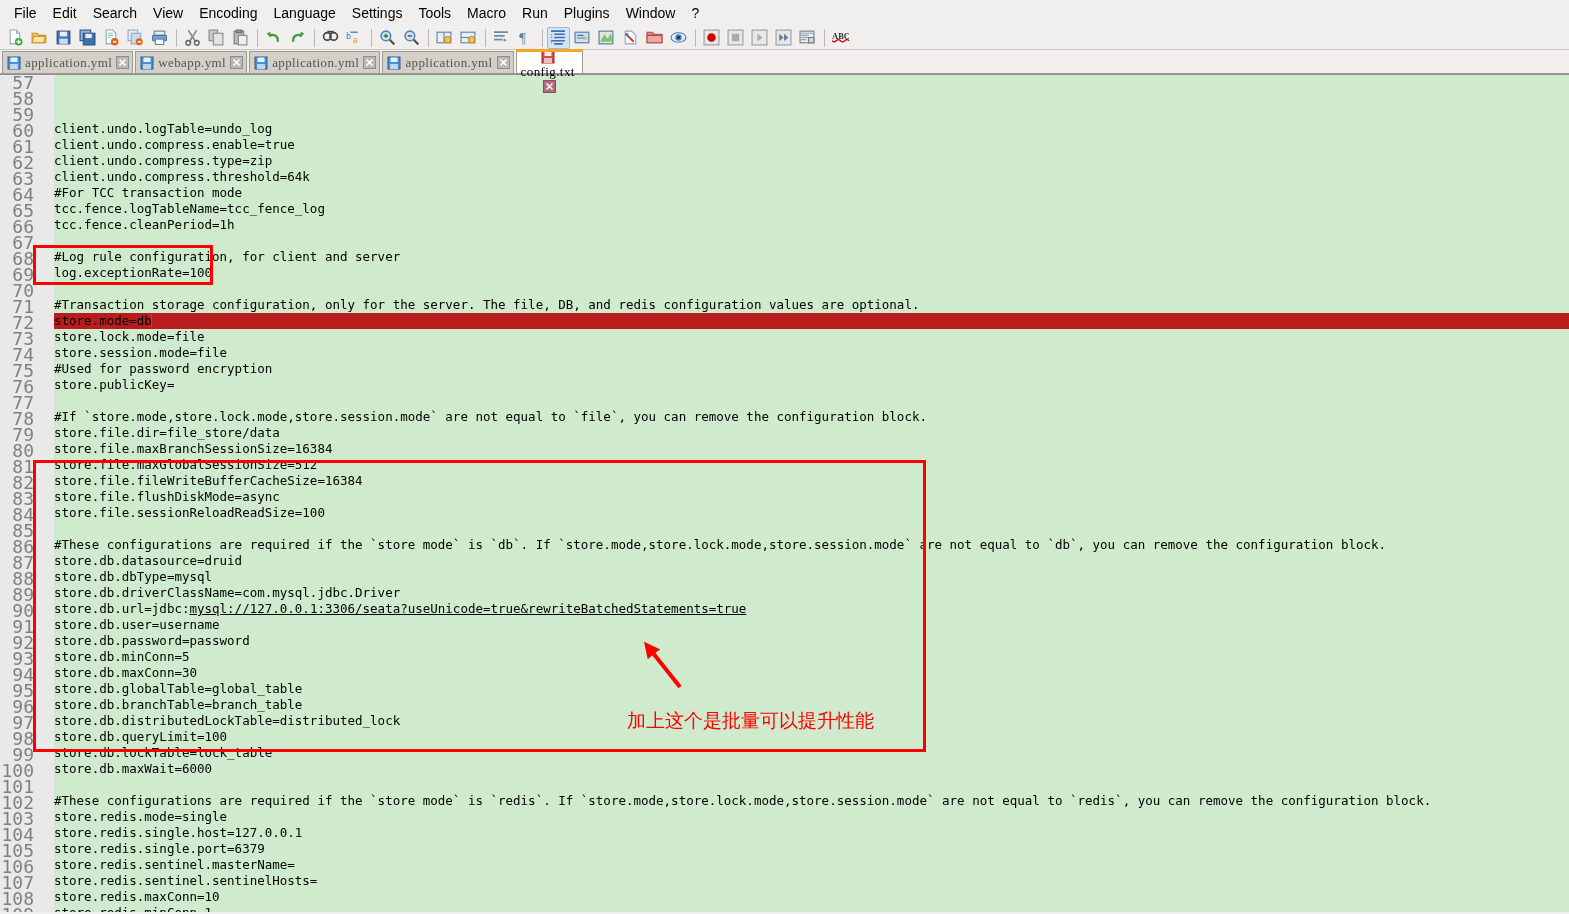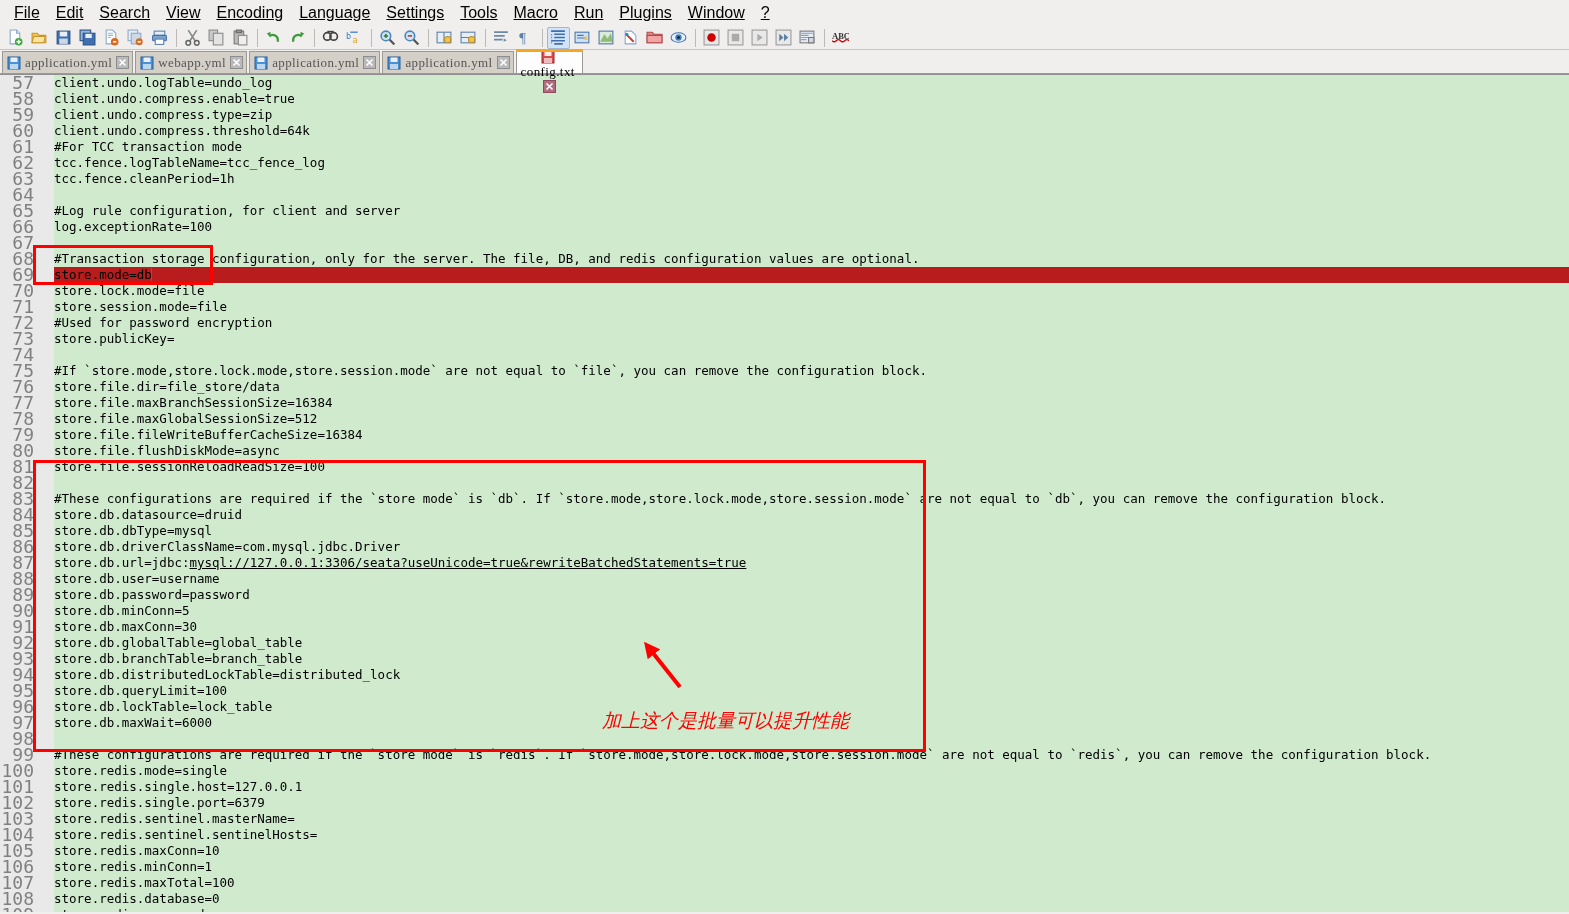--- a/index.html
+++ b/index.html
@@ -14,27 +14,26 @@
   
   #menubar {
     height: 26px;
     background: #f0efee;
     display: flex;
     align-items: center;
     padding-left: 6px;
     border-bottom: 0px solid #d6d3ce;
   }
   .menu-item {
-    font-size: 16px;
+    font-size: 14px;
     color: #000;
     padding: 3px 8px 4px 8px;
     line-height: 16px;
     white-space: nowrap;
     cursor: default;
-    text-decoration: underline;
   }
 
   
   #toolbar {
     height: 24px;
     background: #f0efee;
     display: flex;
     align-items: center;
     padding-left: 4px;
     border-bottom: 1px solid #c8c5c0;
@@ -155,20 +154,21 @@
     width: 14px;
     flex: 0 0 auto;
     height: 16px;
     background: #e9e9e9;
   }
   .code {
     color: #000;
     flex: 1 1 auto;
     height: 16px;
     padding-left: 0px;
+    margin-top: 46px;
   }
   .url { text-decoration: underline; }
   .caret {
     display: inline-block;
     width: 1px;
     height: 13px;
     background: #6a4bd6;
     vertical-align: -2px;
     margin-left: -1px;
   }
@@ -557,16 +557,16 @@
 
   <svg id="annot-arrow" width="60" height="60" style="left:640px; top:565px;">
     <defs>
       <marker id="arrowhead" markerWidth="4" markerHeight="4" refX="2" refY="2" orient="auto">
         <polygon points="0 0, 4 2, 0 4" fill="#ff0000"></polygon>
       </marker>
     </defs>
     <line x1="40" y1="47" x2="9" y2="8" stroke="#ff0000" stroke-width="4" marker-end="url(#arrowhead)"></line>
   </svg>
 
-  <div id="annot-text" style="left:602px; top:633px;font-style:italic;">加上这个是批量可以提升性能</div>
+  <div id="annot-text" style="left:627px; top:633px;">加上这个是批量可以提升性能</div>
 <div class="redbox" style="left: 33px; top: 170px; width: 180px; height: 40px; border-color: rgb(255, 0, 0);"></div>
     <div class="redbox" style="left: 33px; top: 385px; width: 893px; height: 292px; border-color: rgb(255, 0, 0);"></div>
   </div>
 
 </body></html>

